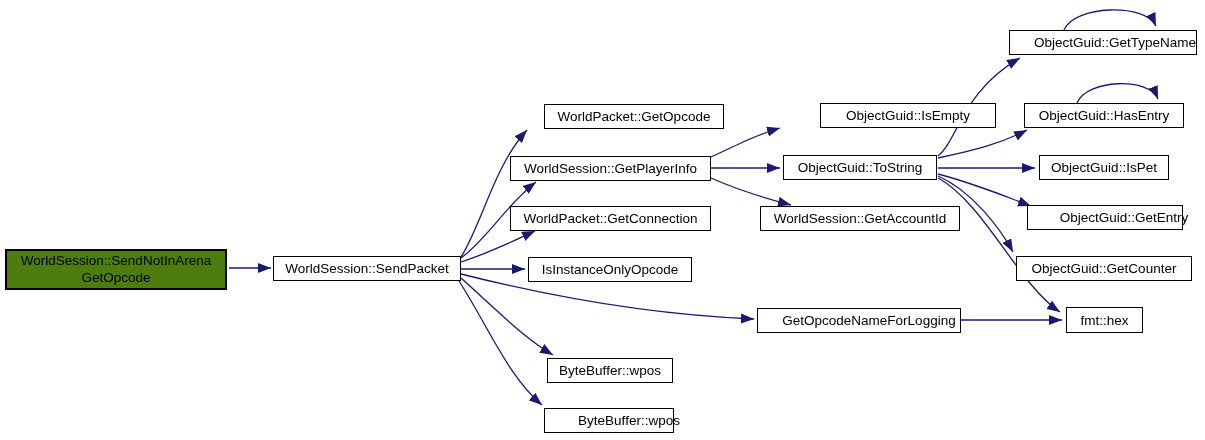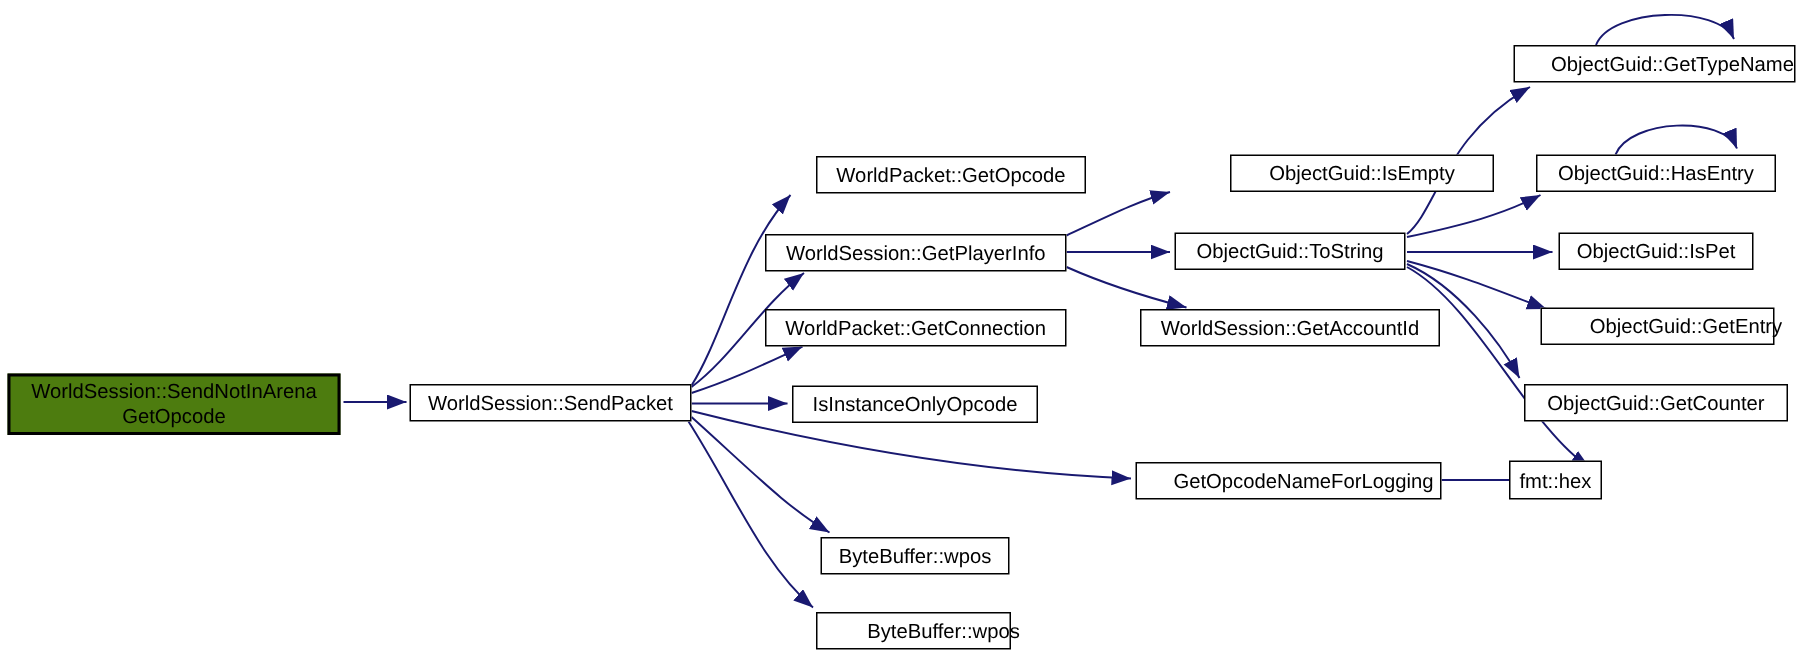--- a/index.html
+++ b/index.html
@@ -131,17 +131,17 @@
   </div>
 
   <div class="node" style="left:1027px;top:205px;width:156px;height:25px;padding-left:38px;">
     <span>ObjectGuid::GetEntry</span>
   </div>
 
   <div class="node" style="left:1016px;top:256px;width:176px;height:25px;">
     <span>ObjectGuid::GetCounter</span>
   </div>
 
-  <div class="node" style="left:1006px;top:307px;width:62px;height:26px;">
+  <div class="node" style="left:1066px;top:307px;width:77px;height:26px;">
     <span>fmt::hex</span>
   </div>
 
 </div>
 
 </body></html>

